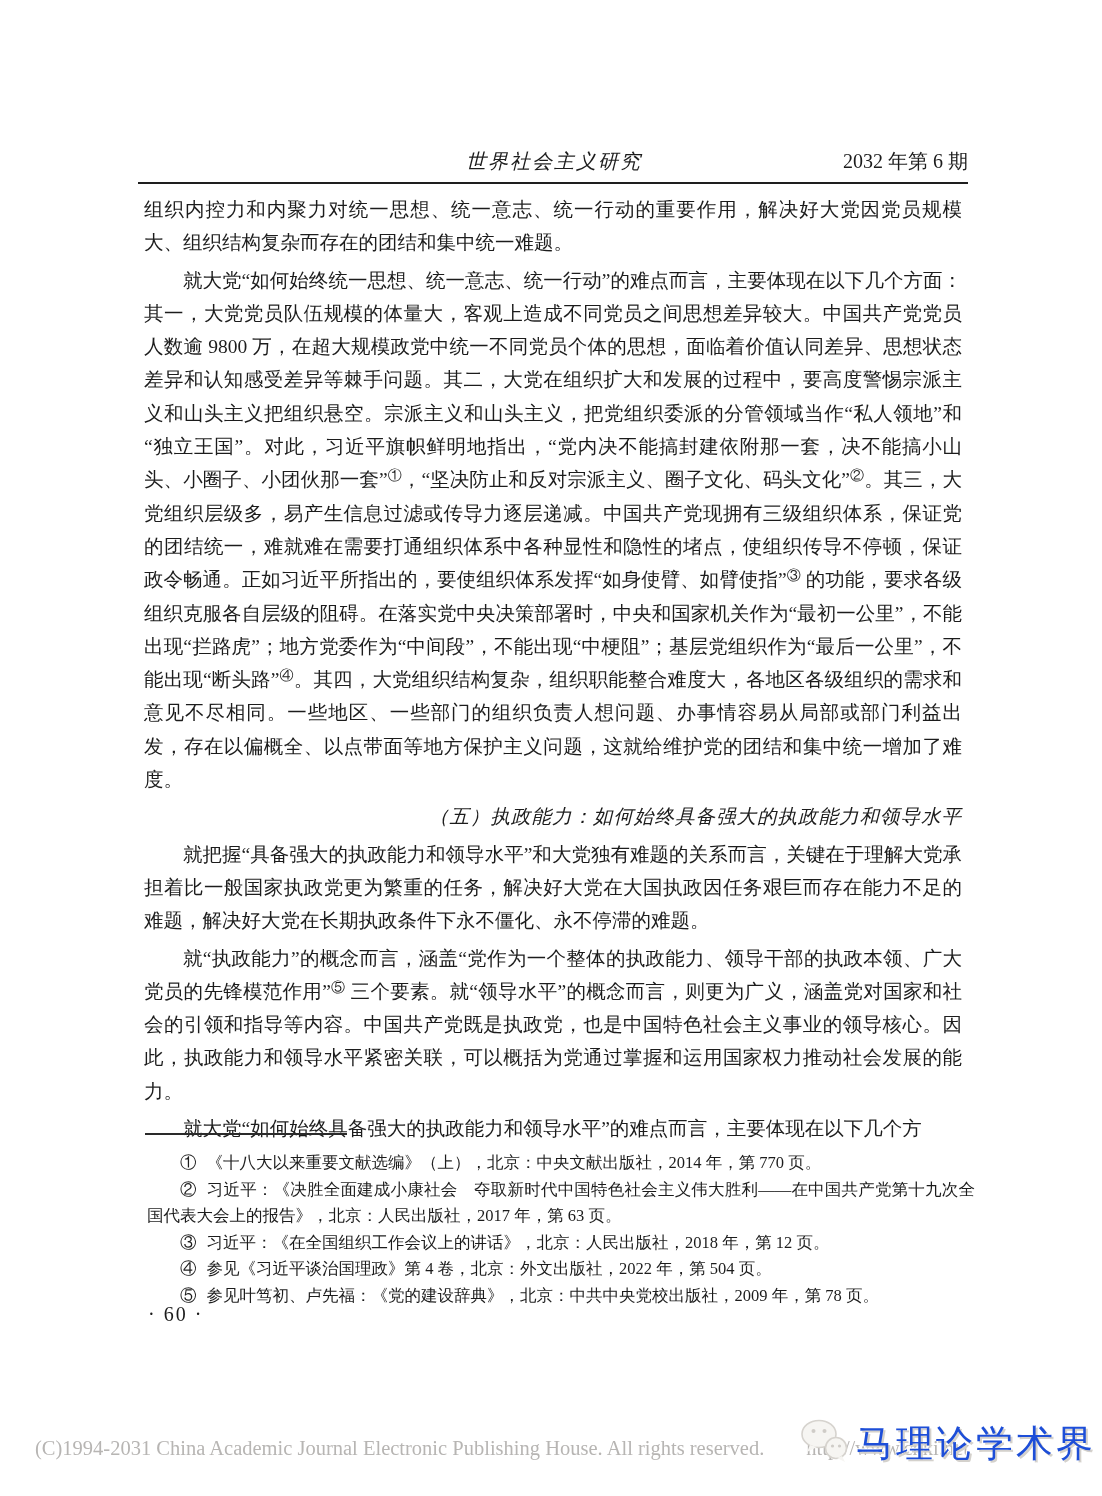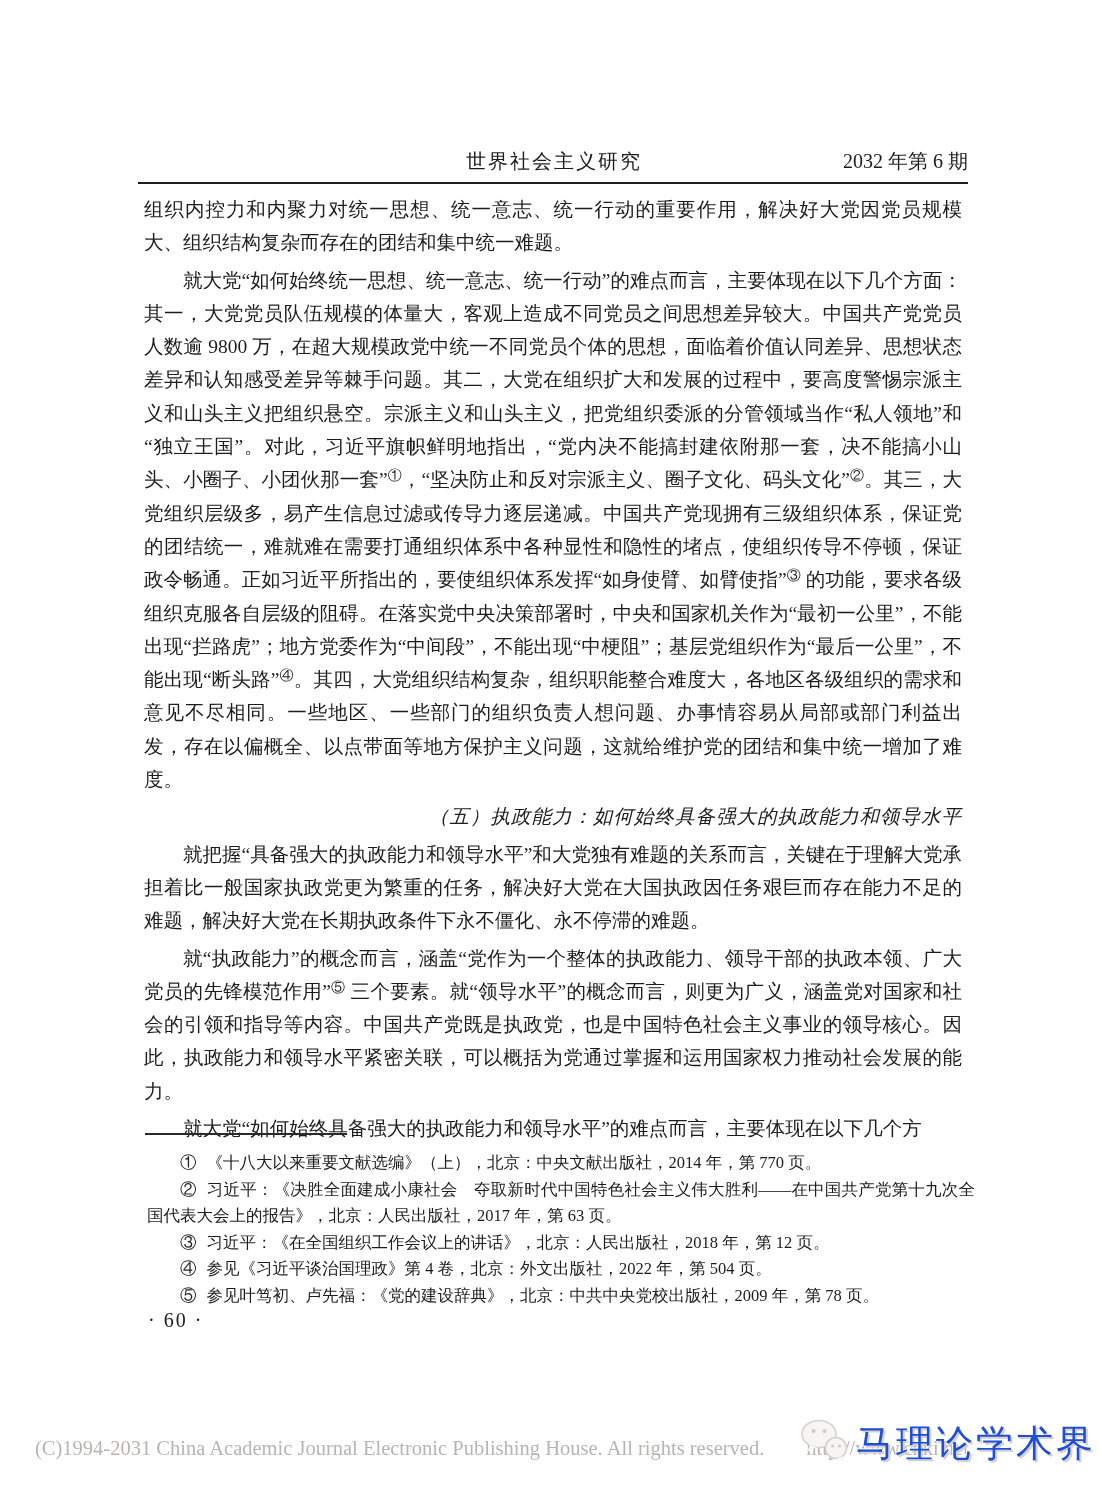--- a/index.html
+++ b/index.html
@@ -17,20 +17,21 @@
   .page-header {
     position: absolute;
     top: 148px; left: 140px; width: 828px; height: 32px;
   }
   .journal-title {
     position: absolute;
     left: 0; right: 0;
     text-align: center;
     font-size: 20px;
     letter-spacing: 2px;
+    font-style: italic;
   }
   .issue-label {
     position: absolute;
     right: 0; top: 0;
     font-size: 20px;
   }
   .header-rule {
     position: absolute;
     top: 182px; left: 138px; width: 830px; height: 2px;
     background: #1e1e1e;
@@ -73,21 +74,20 @@
   }
   .footnotes p { margin: 0; text-indent: 2em; }
   .footnotes .fn-marker { margin-right: 10px; }
 
   
   .page-number {
     position: absolute;
     top: 1303px; left: 148px;
     font-size: 20px;
     letter-spacing: 2px;
-    margin-top: 6px;
   }
 
   
   .page-footer {
     position: absolute;
     top: 1437px; left: 35px; width: 1040px;
     font-size: 20.5px;
     color: #b7b5b3;
     white-space: nowrap;
   }

